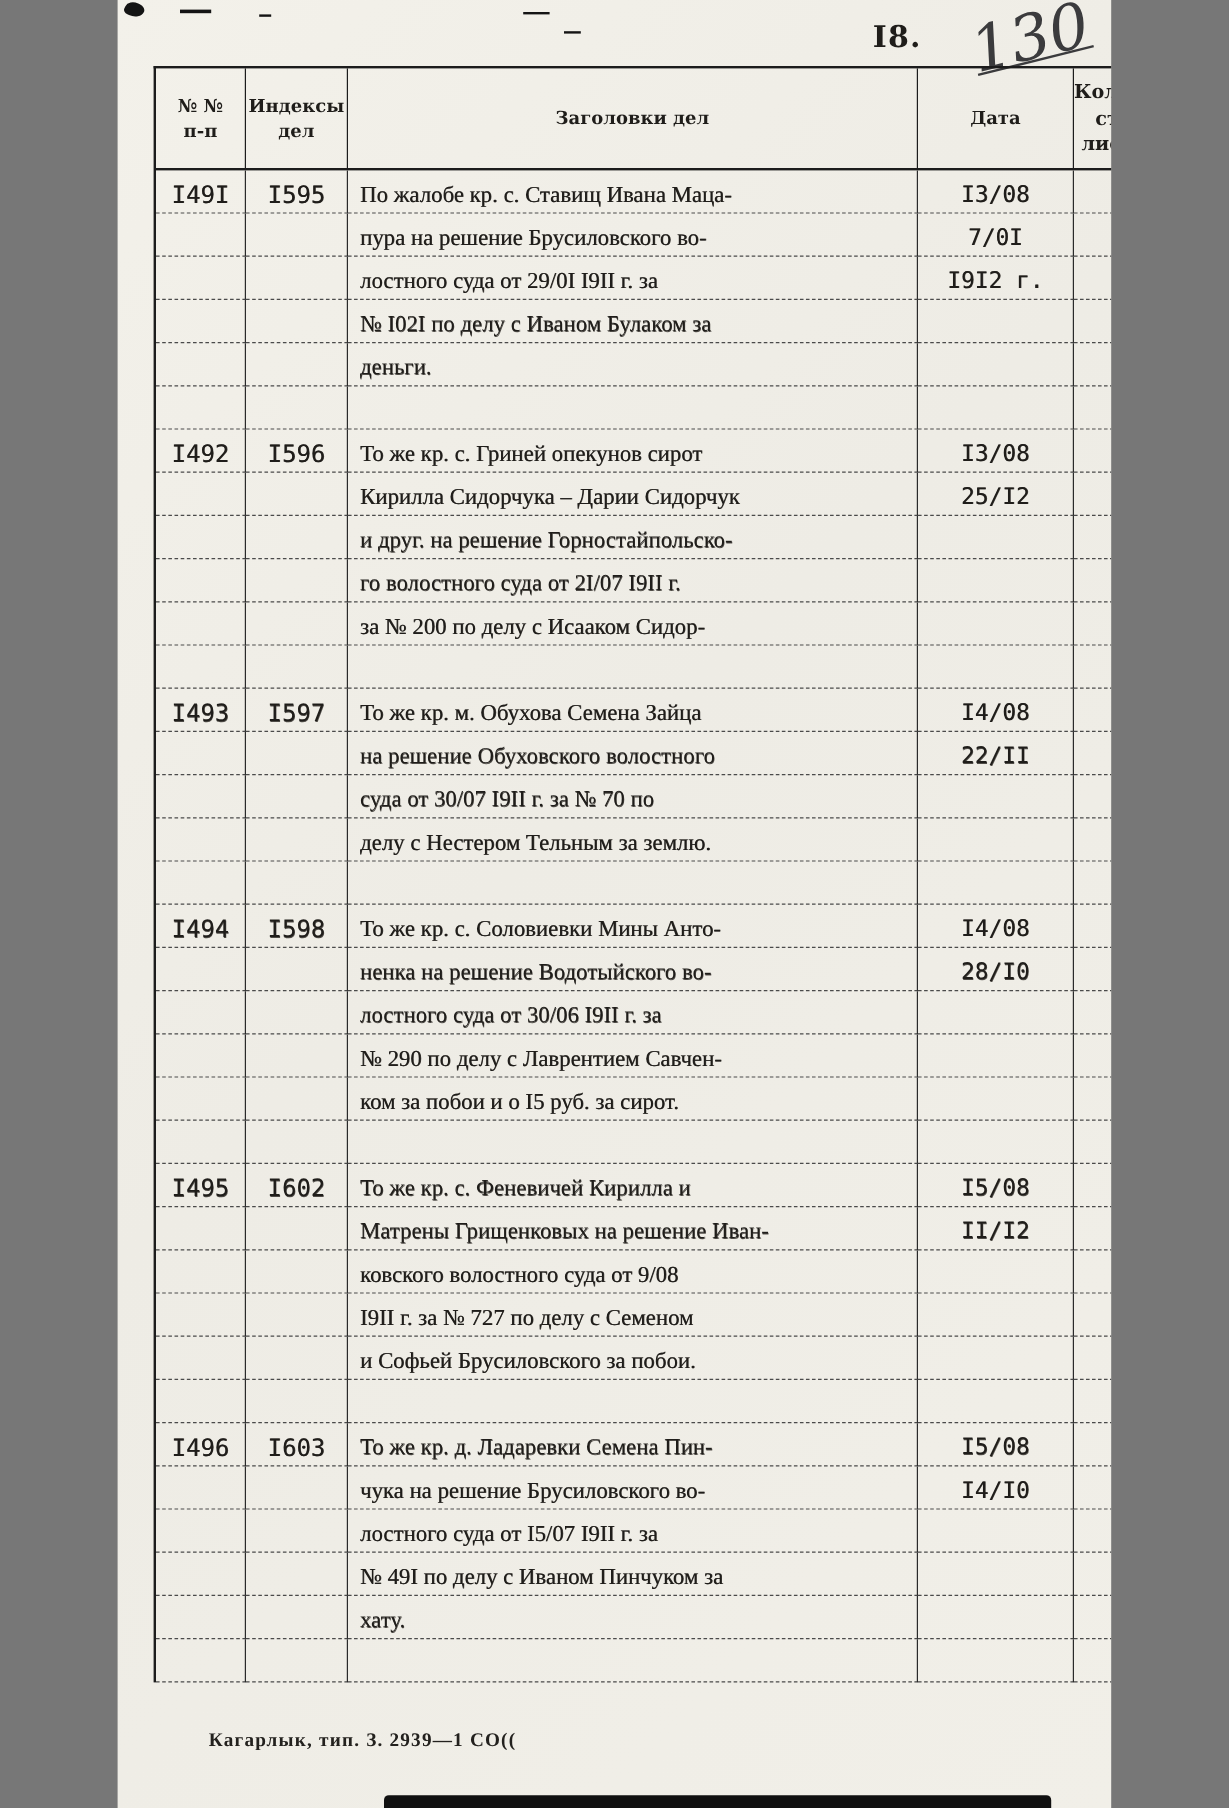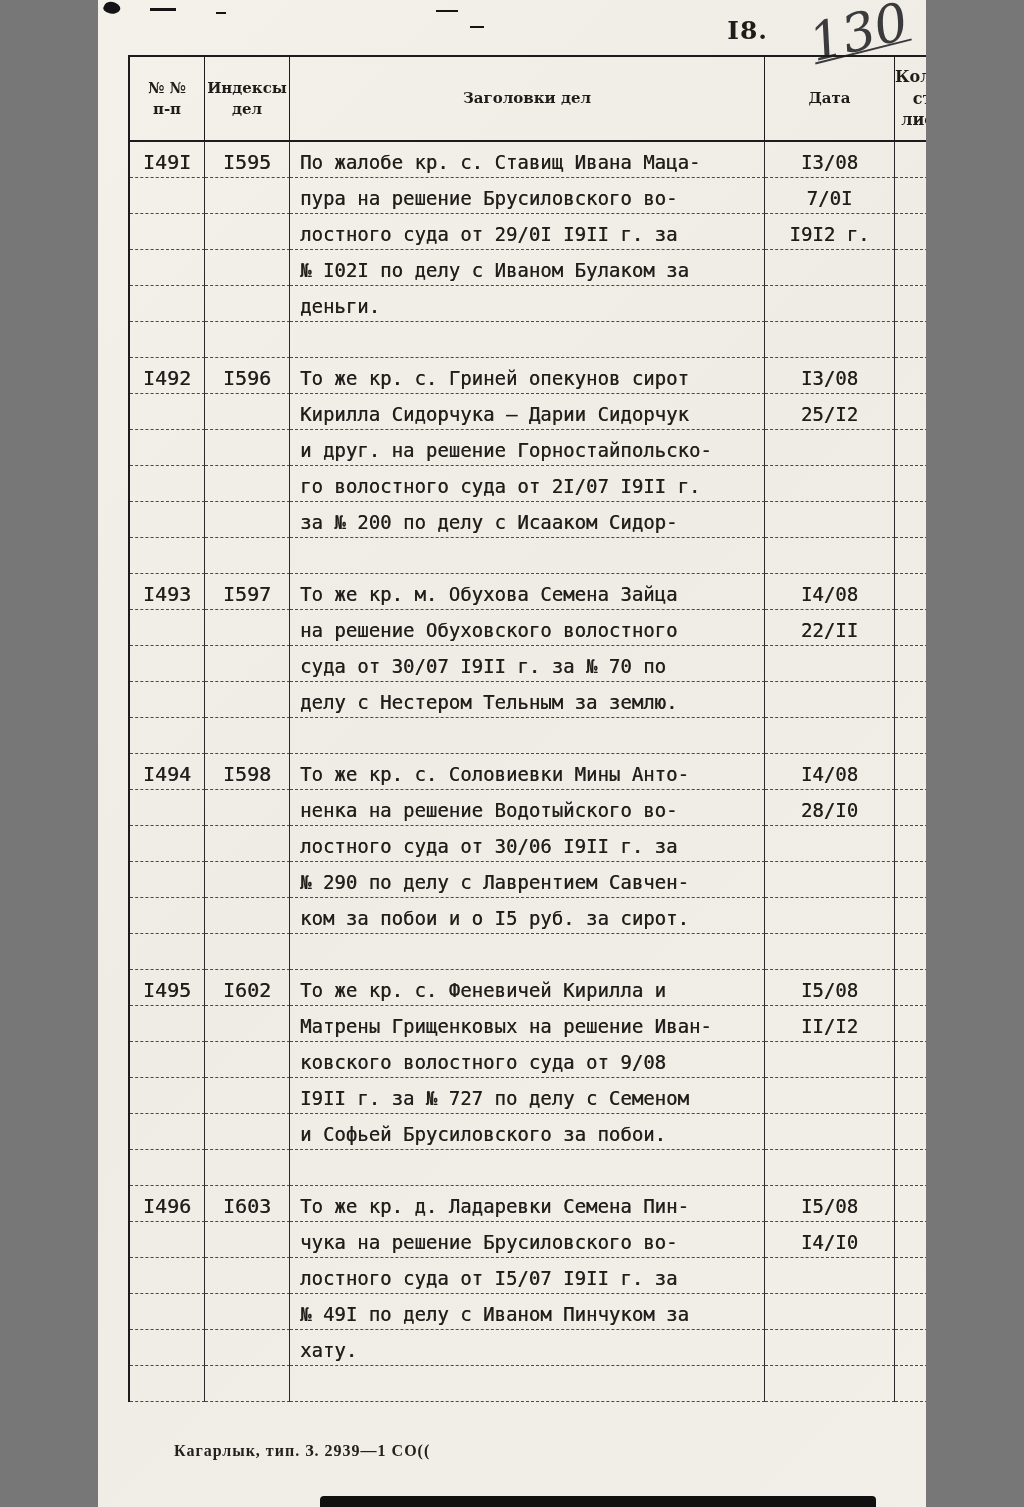--- a/index.html
+++ b/index.html
@@ -58,21 +58,21 @@
     border-right:1.5px solid #2a2a2a;
     border-bottom:1px dashed #4a4a4a;
     display:flex; align-items:flex-end;
     overflow:visible; white-space:nowrap;
     font-size:19px; line-height:1;
     padding-bottom:5px;
     text-shadow:0.4px 0.3px 0 rgba(25,22,18,0.75);
   }
   .cell:last-child { border-right:none; }
   .c0, .c1 { justify-content:center; font-size:20px; }
-  .c2 { padding-left:10px; }
+  .c2 { padding-left:10px;font-family:Liberation Serif, serif; }
   .c3 { justify-content:center;text-align:center; }
 
   .footer {
     position:absolute; left:76px; top:1442px;
     font-family:"Liberation Serif", serif;
     font-weight:bold; font-size:16px; letter-spacing:1px;
     color:#23211e;
   }
 </style>
 </head>

